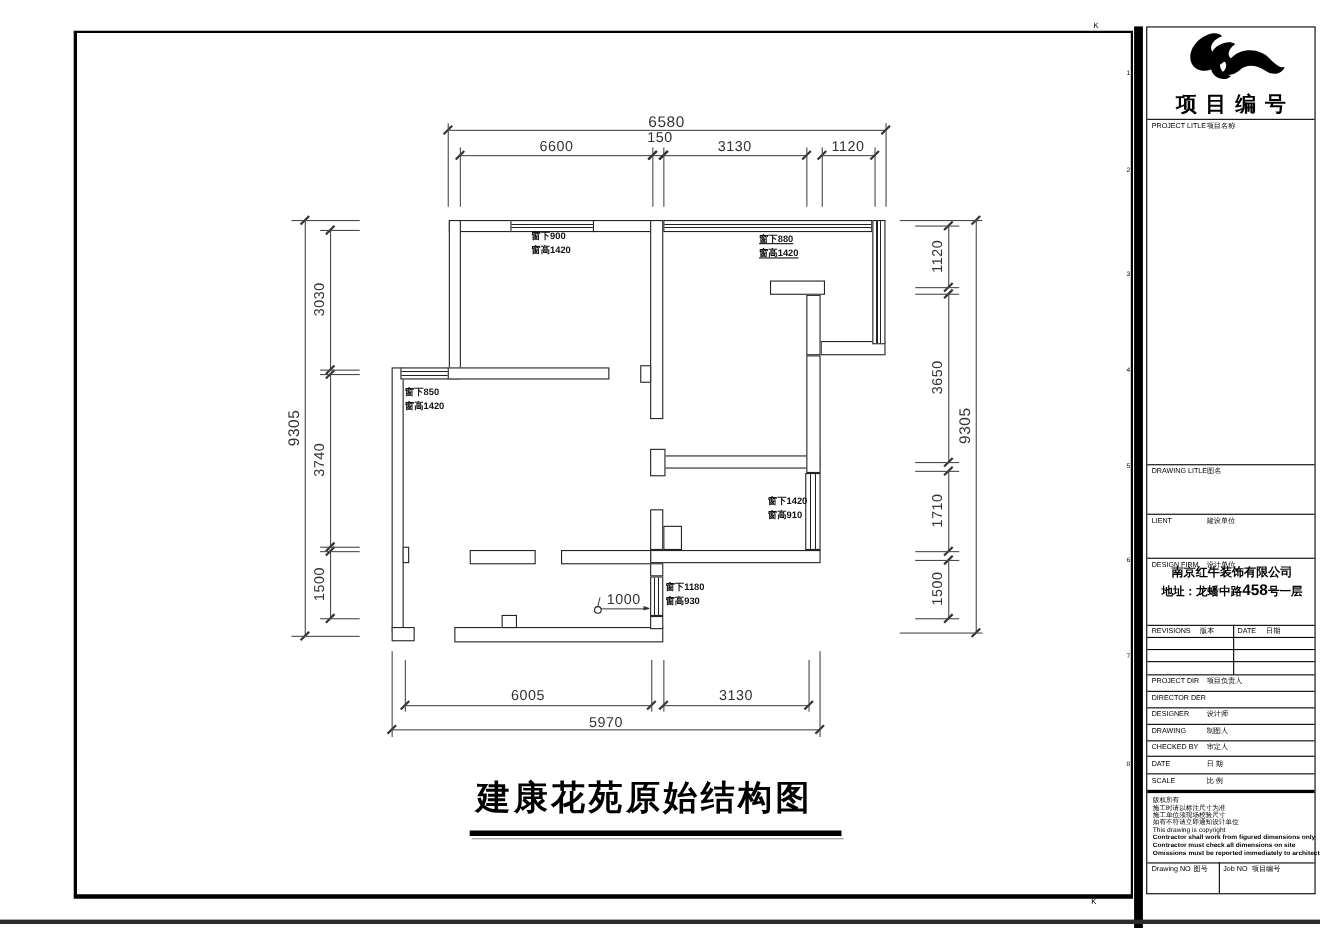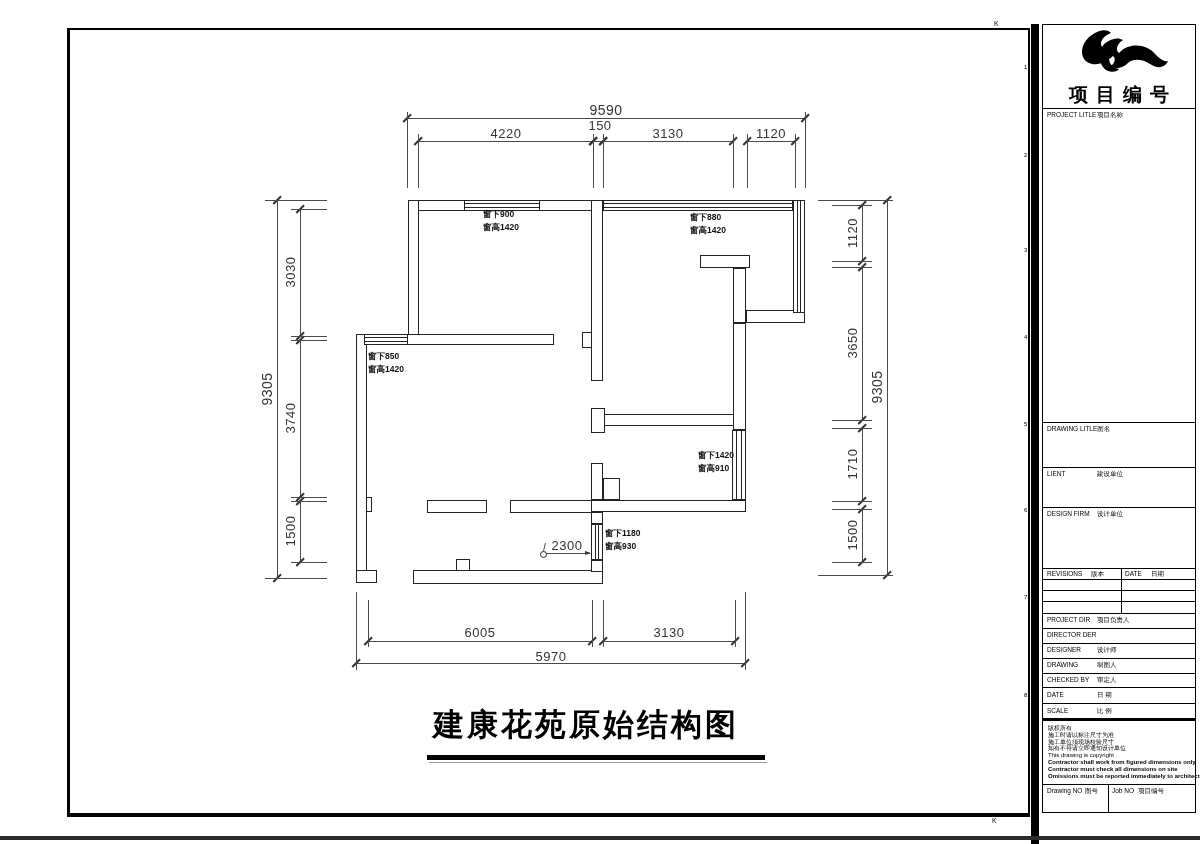--- a/index.html
+++ b/index.html
@@ -83,36 +83,36 @@
     <div class="wall" style="left: 591px; top: 512px; width: 12px; height: 12px;"></div>
     <div class="wall" style="left: 591px; top: 560px; width: 12px; height: 12px;"></div>
     <div class="winh" style="left: 464px; top: 200px; width: 76px; height: 11px;"></div>
     <div class="winh" style="left: 603px; top: 200px; width: 190px; height: 11px;"></div>
     <div class="winv" style="left: 793px; top: 200px; width: 12px; height: 113px;"></div>
     <div class="winh" style="left: 364px; top: 334px; width: 44px; height: 11px;"></div>
     <div class="winv" style="left: 732px; top: 430px; width: 14px; height: 70px;"></div>
     <div class="winv" style="left: 591px; top: 524px; width: 12px; height: 36px;"></div>
     <div class="wnote" style="left: 483px; top: 208px;">窗下900
 窗高1420</div>
-    <div class="wnote" style="left: 690px; top: 211px;">窗下880
+    <div class="wnote" style="left: 690px; top: 211px; text-decoration: underline;">窗下880
 窗高1420</div>
     <div class="wnote" style="left: 368px; top: 350px;">窗下850
 窗高1420</div>
     <div class="wnote" style="left: 698px; top: 449px;">窗下1420
 窗高910</div>
     <div class="wnote" style="left: 605px; top: 527px;">窗下1180
 窗高930</div>
     <div class="dl" style="left: 407px; top: 118px; width: 398px; height: 1px;"></div>
     <div class="tick" style="left: 407px; top: 118px;"></div>
     <div class="tick" style="left: 805px; top: 118px;"></div>
-    <div class="dlabel" style="left: 606px; top: 110px; font-size: 14px;">9590</div>
+    <div class="dlabel" style="left: 606px; top: 110px; font-size: 14px;">6580</div>
     <div class="dl" style="left: 418px; top: 141px; width: 175px; height: 1px;"></div>
     <div class="tick" style="left: 418px; top: 141px;"></div>
     <div class="tick" style="left: 593px; top: 141px;"></div>
-    <div class="dlabel" style="left: 506px; top: 133px;">4220</div>
+    <div class="dlabel" style="left: 506px; top: 133px;">6600</div>
     <div class="dl" style="left: 593px; top: 141px; width: 10px; height: 1px;"></div>
     <div class="tick" style="left: 593px; top: 141px;"></div>
     <div class="tick" style="left: 603px; top: 141px;"></div>
     <div class="dlabel" style="left: 600px; top: 125px;">150</div>
     <div class="dl" style="left: 603px; top: 141px; width: 130px; height: 1px;"></div>
     <div class="tick" style="left: 603px; top: 141px;"></div>
     <div class="tick" style="left: 733px; top: 141px;"></div>
     <div class="dlabel" style="left: 668px; top: 133px;">3130</div>
     <div class="dl" style="left: 747px; top: 141px; width: 48px; height: 1px;"></div>
     <div class="tick" style="left: 747px; top: 141px;"></div>
@@ -192,21 +192,21 @@
     <div class="dl" style="left: 832px; top: 501px; width: 40px; height: 1px;"></div>
     <div class="dl" style="left: 832px; top: 509px; width: 40px; height: 1px;"></div>
     <div class="dl" style="left: 832px; top: 562px; width: 40px; height: 1px;"></div>
     <div class="dl" style="left: 356px; top: 592px; width: 1px; height: 78px;"></div>
     <div class="dl" style="left: 745px; top: 592px; width: 1px; height: 78px;"></div>
     <div class="dl" style="left: 368px; top: 600px; width: 1px; height: 47px;"></div>
     <div class="dl" style="left: 592px; top: 600px; width: 1px; height: 47px;"></div>
     <div class="dl" style="left: 603px; top: 600px; width: 1px; height: 47px;"></div>
     <div class="dl" style="left: 735px; top: 600px; width: 1px; height: 47px;"></div>
     <div class="dl" style="left: 546px; top: 553px; width: 44px; height: 1px;"></div>
-    <div class="dlabel" style="left: 567px; top: 545px;">2300</div>
+    <div class="dlabel" style="left: 567px; top: 545px;">1000</div>
     <div class="circ" style="left: 540px; top: 551px;"></div>
     <div class="dl" style="left: 544px; top: 543px; width: 1px; height: 8px; transform: rotate(14deg);"></div>
     <div class="arr" style="left: 585px; top: 551px;"></div>
   </div>
 
 <div id="main-title">建康花苑原始结构图</div>
 <div id="title-rule"></div>
 <div id="title-rule2"></div>
 
 <div id="tblock">
@@ -239,20 +239,24 @@
 
   <div class="tlabel" style="left:4px;top:86px;">
     <span class="en">PROJECT LITLE</span><span>项目名称</span></div>
   <div class="tlabel" style="left:4px;top:400px;">
     <span class="en">DRAWING LITLE</span><span>图名</span></div>
   <div class="tlabel" style="left:4px;top:445px;">
     <span class="en">LIENT</span><span>建设单位</span></div>
   <div class="tlabel" style="left:4px;top:485px;">
     <span class="en">DESIGN FIRM</span><span>设计单位</span></div>
 
+  <div id="firm-info">
+    <div id="firm-name">南京红牛装饰有限公司</div>
+    <div id="firm-addr"><span>地址：龙蟠中路</span><span class="num">458</span><span>号一层</span></div>
+  </div>
 
   <div class="tlabel" style="left:4px;top:545px;">
     <span class="en" style="min-width:44px;">REVISIONS</span><span>版本</span></div>
   <div class="tlabel" style="left:82px;top:545px;">
     <span class="en" style="min-width:26px;">DATE</span><span>日期</span></div>
 
   <div class="tlabel" style="left:4px;top:591px;">
     <span class="en">PROJECT DIR</span><span>项目负责人</span></div>
   <div class="tlabel" style="left:4px;top:606px;">
     <span class="en">DIRECTOR DER</span><span></span></div>

